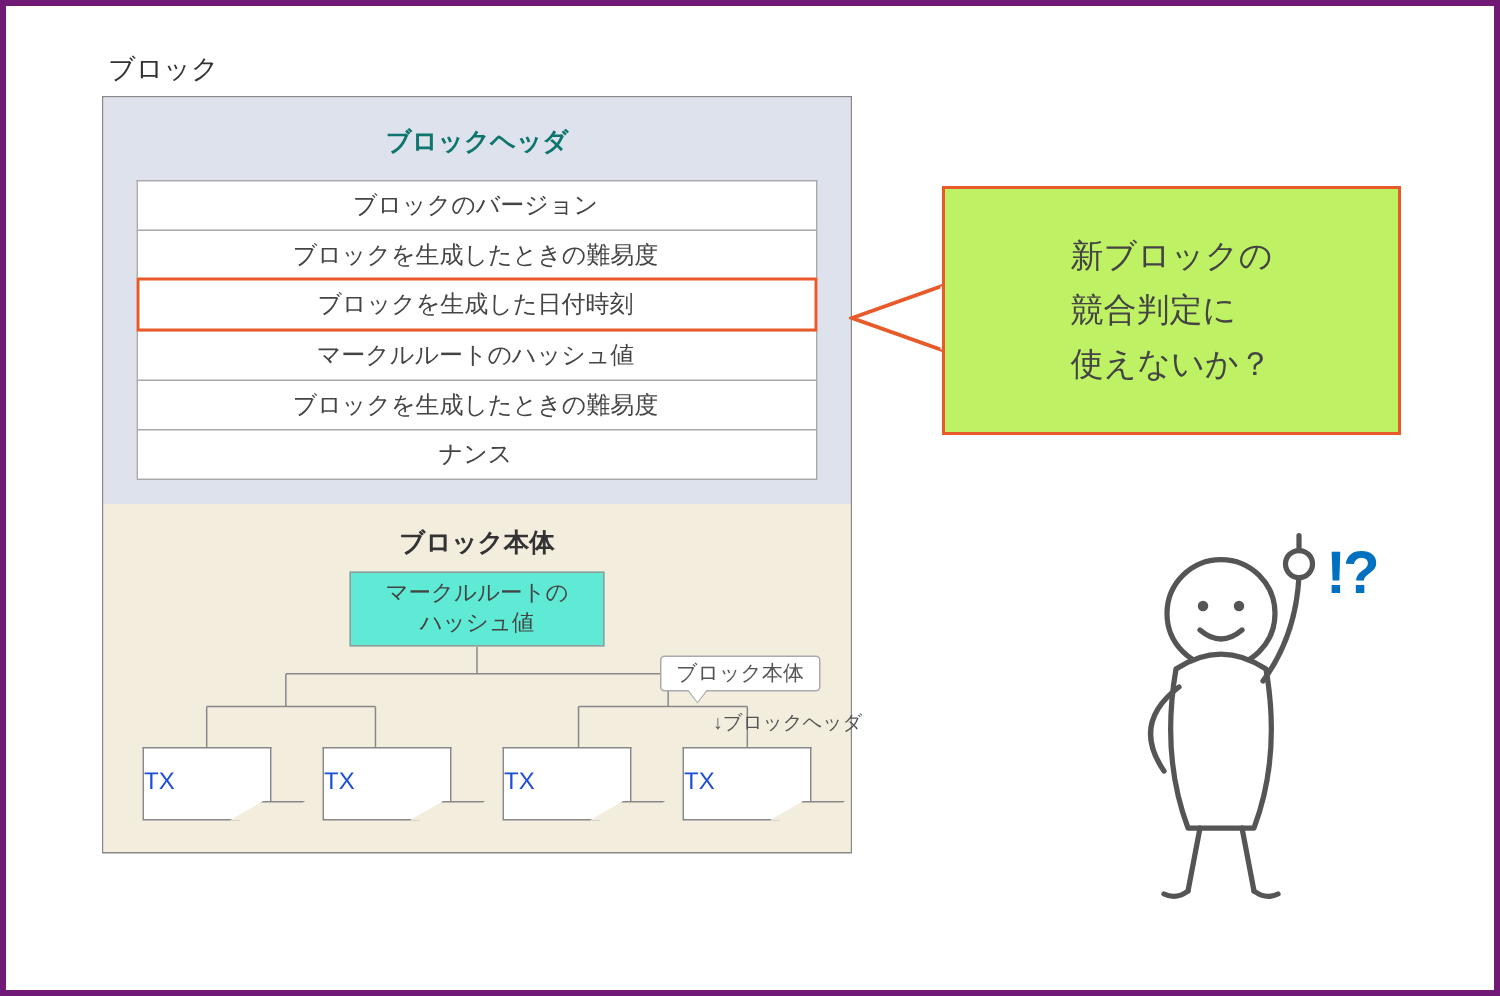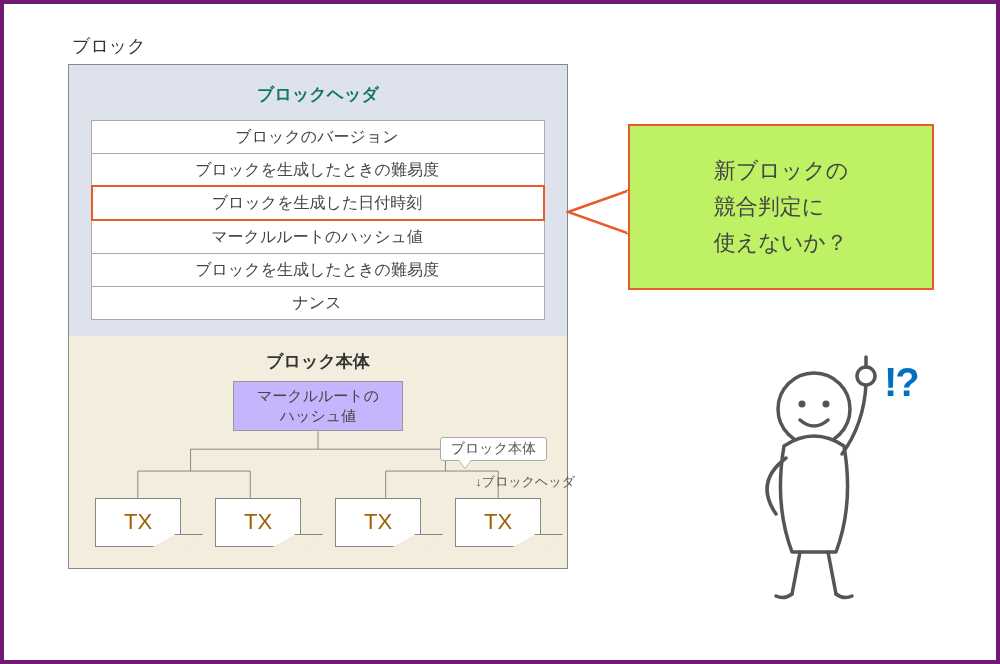--- a/index.html
+++ b/index.html
@@ -68,21 +68,21 @@
   .body-title {
     text-align: center;
     font-weight: bold;
     font-size: 17px;
     color: #333;
     margin-bottom: 8px;
   }
   .merkle-root {
     width: 170px;
     margin: 0 auto;
-    background: #c4b5fd;
+    background: #5eead4;
     border: 1px solid #999;
     text-align: center;
     font-size: 15px;
     color: #444;
     padding: 4px 0 3px 0;
     line-height: 1.35;
   }
   .tree-area {
     position: relative;
     height: 115px;
@@ -98,23 +98,23 @@
   }
   .tx-box {
     width: 86px;
     height: 48px;
     background: #fff;
     border: 1px solid #888;
     border-bottom: none;
     position: relative;
     display: flex;
     align-items: center;
-    padding-left: 28px;
-    font-size: 22px;
-    color: #a16207;
+    padding-left: 0;
+    font-size: 16px;
+    color: #1d4ed8;
   }
   .tx-box::before {
     content: "";
     position: absolute;
     left: -1px;
     bottom: -1px;
     width: 65px;
     height: 0;
     border-bottom: 1px solid #888;
   }

